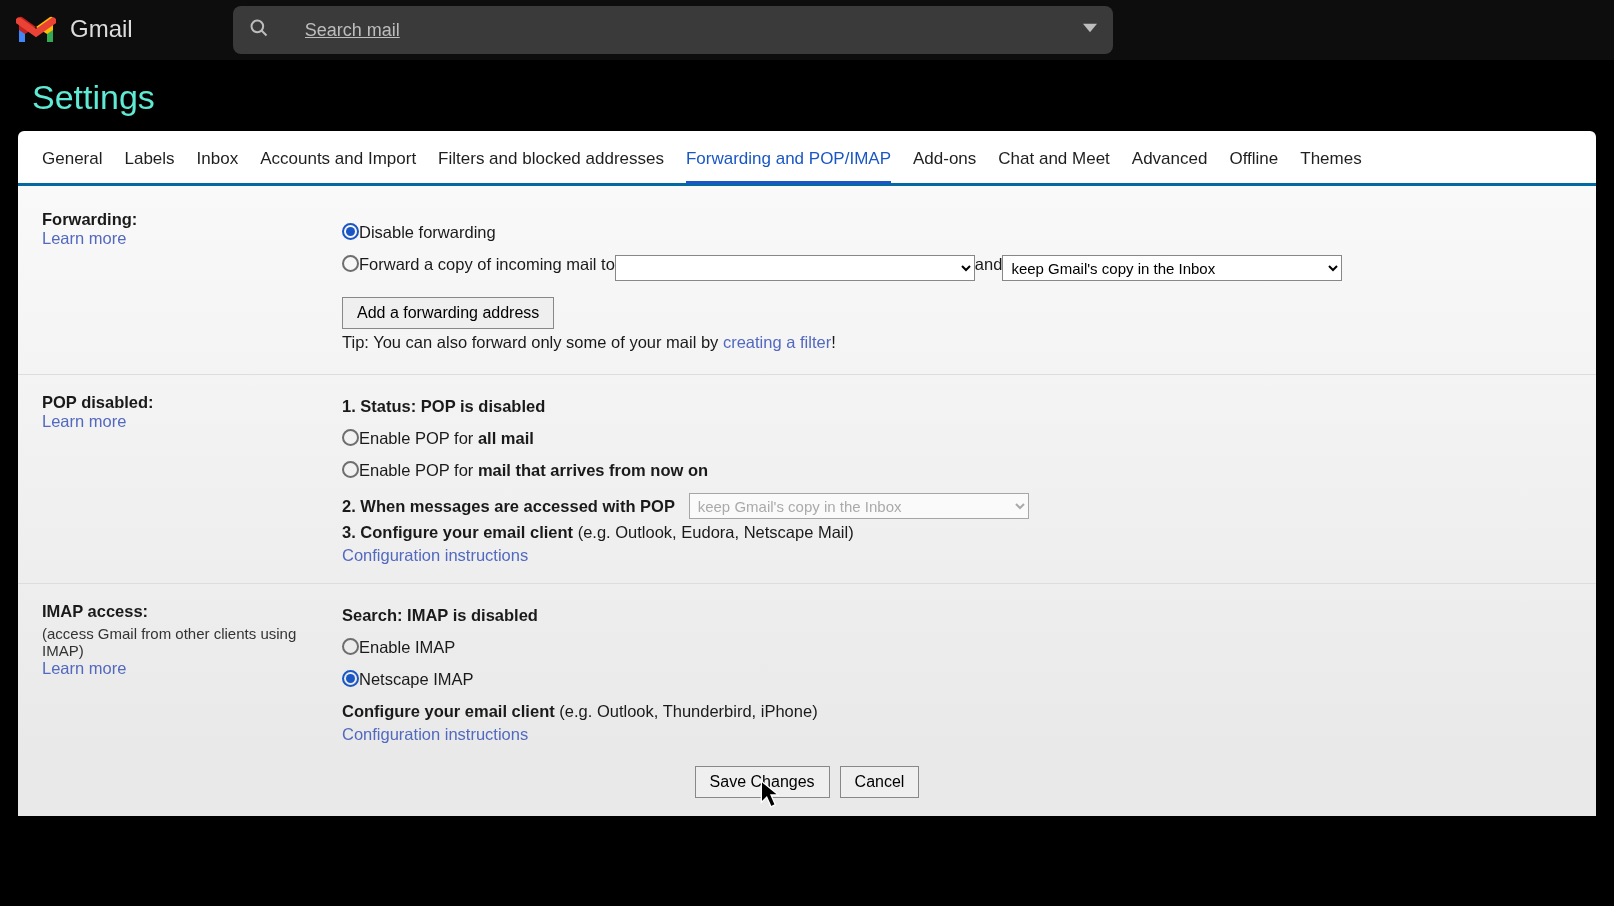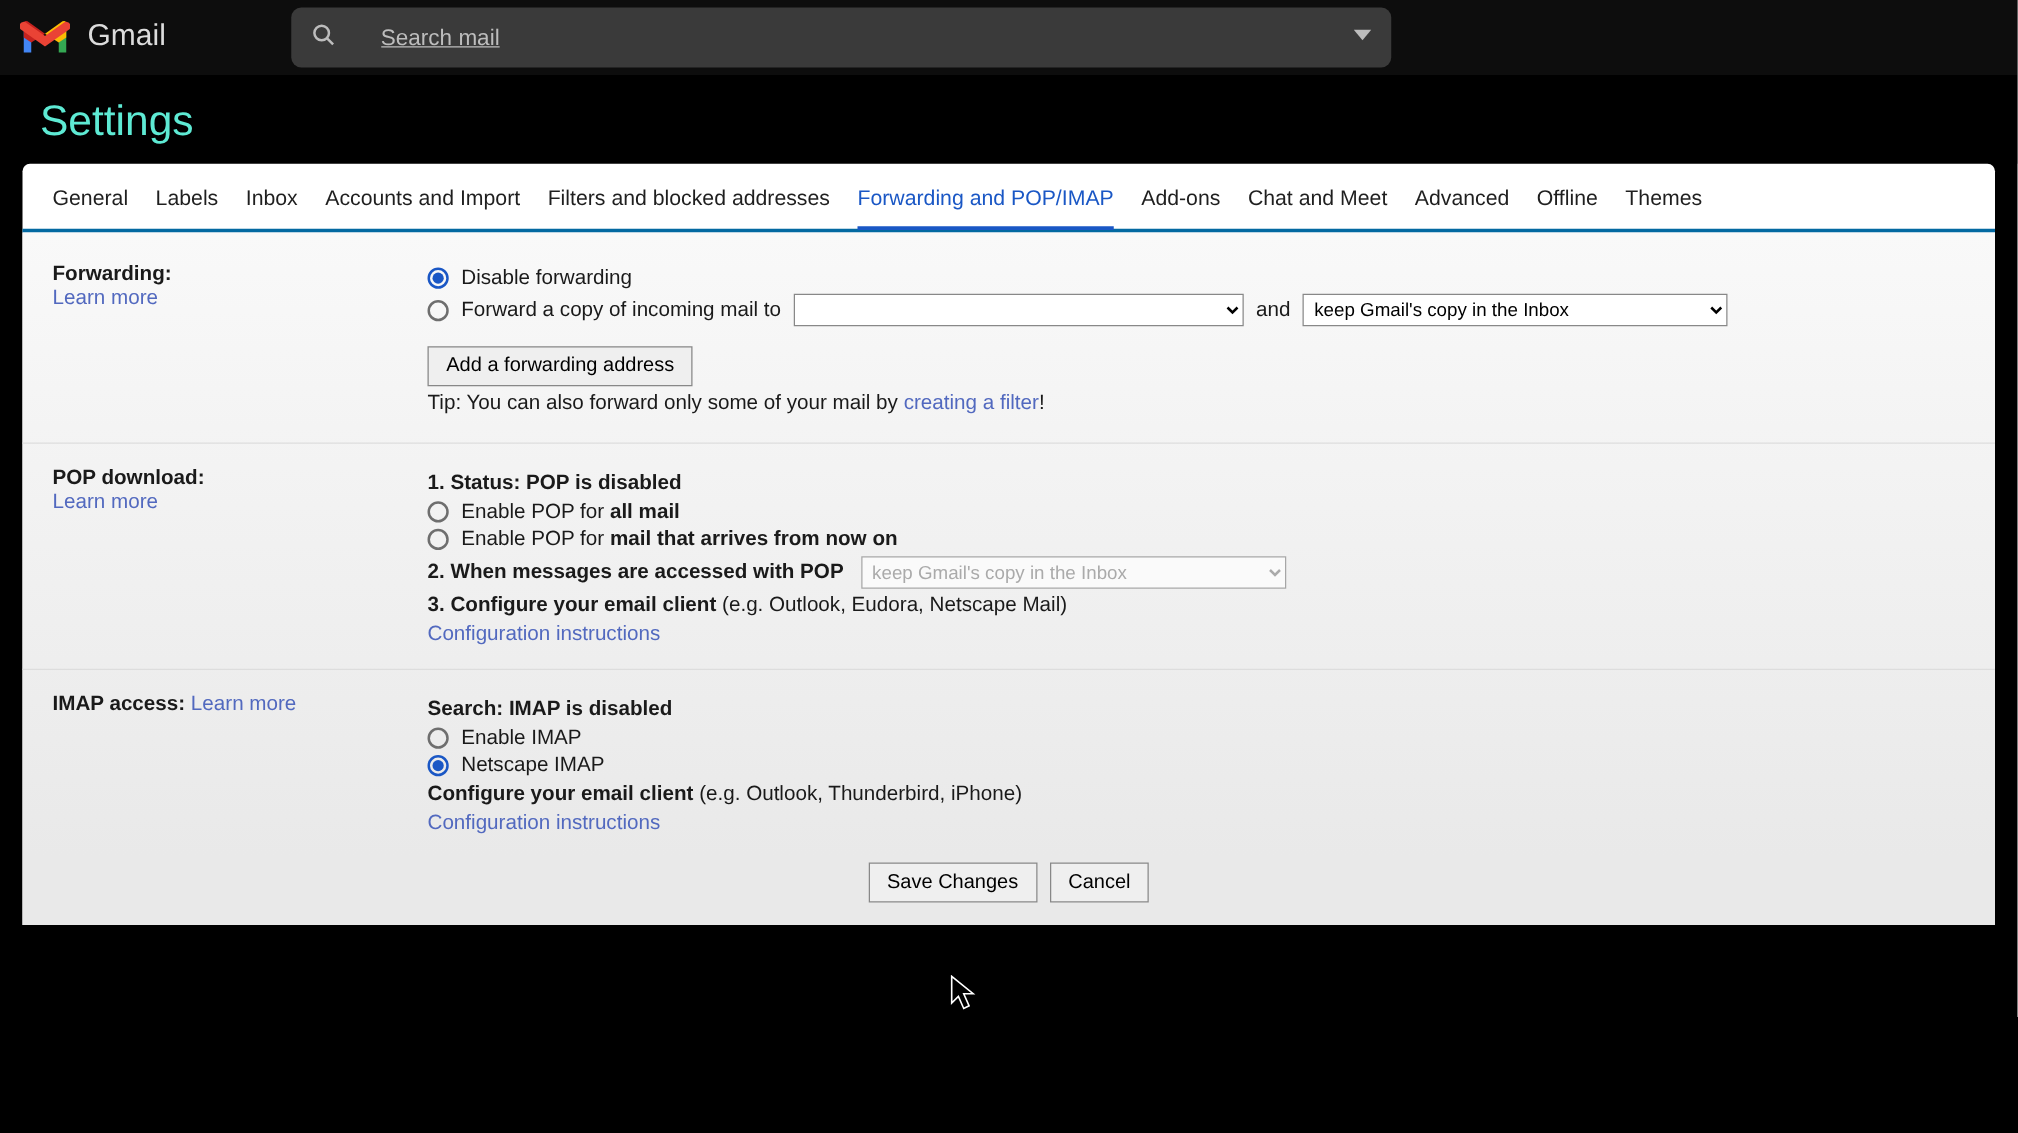--- a/index.html
+++ b/index.html
@@ -27,21 +27,21 @@
 .section { display: flex; padding: 10px 24px; }
 .section + .section { border-top: 1px solid #ddd; margin-top: 8px; padding-top: 18px; }
 .section-label { width: 300px; font-size: 16.5px; color: #1a1a1a; }
 .section-label b { font-weight: 700; }
 .section-sub { color: #333; font-size: 15px; margin-top: 4px; display: block; }
 .section-content { flex: 1; font-size: 16.5px; color: #1a1a1a; }
 .section-content p { margin: 4px 0; }
 
 a.link { color: #5269bf; text-decoration: none; }
 
-.radio-row { display: flex; align-items: center; gap: 10px; margin: 3px 0; }
+.radio-row { display: flex; align-items: flex-start; margin: 13px 0; }
 .radio { width: 17px; height: 17px; border: 2px solid #6e6e6e; border-radius: 50%; display: inline-block; position: relative; flex-shrink: 0; }
 .radio.checked { border-color: #1a57c5; }
 .radio.checked::after { content: ""; position: absolute; width: 9px; height: 9px; background: #1a57c5; border-radius: 50%; top: 2px; left: 2px; }
 
 .native-select { font-size: 15px; padding: 2px 4px; border: 1px solid #888; background: #fff; height: 26px; }
 .select-wide { width: 360px; }
 .select-med { width: 340px; }
 .select-muted { color: #8d8d8d; width: 340px; }
 
 .btn { font-size: 16px; padding: 6px 14px; background: #efefef; border: 1px solid #888; cursor: pointer; }
@@ -137,21 +137,21 @@
           <button class="btn">Add a forwarding address</button>
         </div>
         <p class="tip">
           <span>Tip: You can also forward only some of your mail by </span><a href="#" class="link">creating a filter</a><span>!</span>
         </p>
       </div>
     </div>
 
     <div class="section">
       <div class="section-label">
-        <b>POP download:</b><br>
+        <b>POP disabled:</b><br>
         <a href="#" class="link">Learn more</a>
       </div>
       <div class="section-content">
         <p class="bold">1. Status: POP is disabled</p>
         <div class="radio-row">
           <span class="radio"></span>
           <span>
             <span>Enable POP for </span><b>all mail</b>
           </span>
         </div>
@@ -171,20 +171,21 @@
         <p class="mt">
           <b>3. Configure your email client</b><span> (e.g. Outlook, Eudora, Netscape Mail)</span>
         </p>
         <a href="#" class="link">Configuration instructions</a>
       </div>
     </div>
 
     <div class="section">
       <div class="section-label">
         <b>IMAP access:</b>
+        <span class="section-sub">(access Gmail from other clients using IMAP)</span>
         <a href="#" class="link">Learn more</a>
       </div>
       <div class="section-content">
         <p class="bold">Search: IMAP is disabled</p>
         <div class="radio-row">
           <span class="radio"></span>
           <span>Enable IMAP</span>
         </div>
         <div class="radio-row">
           <span class="radio checked"></span>

